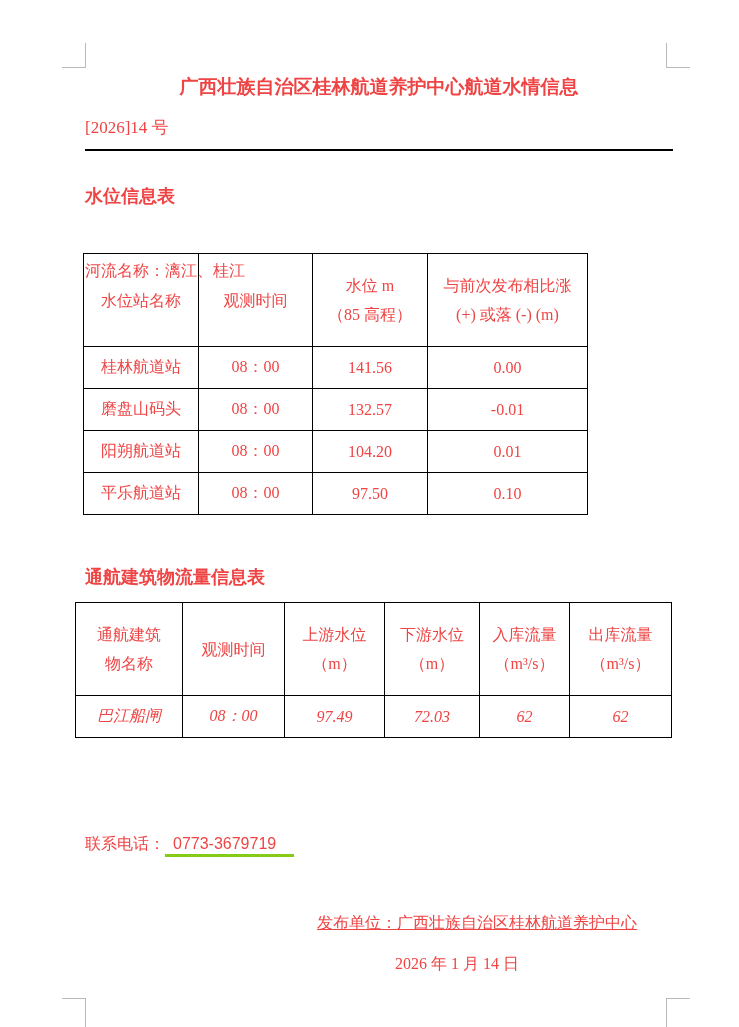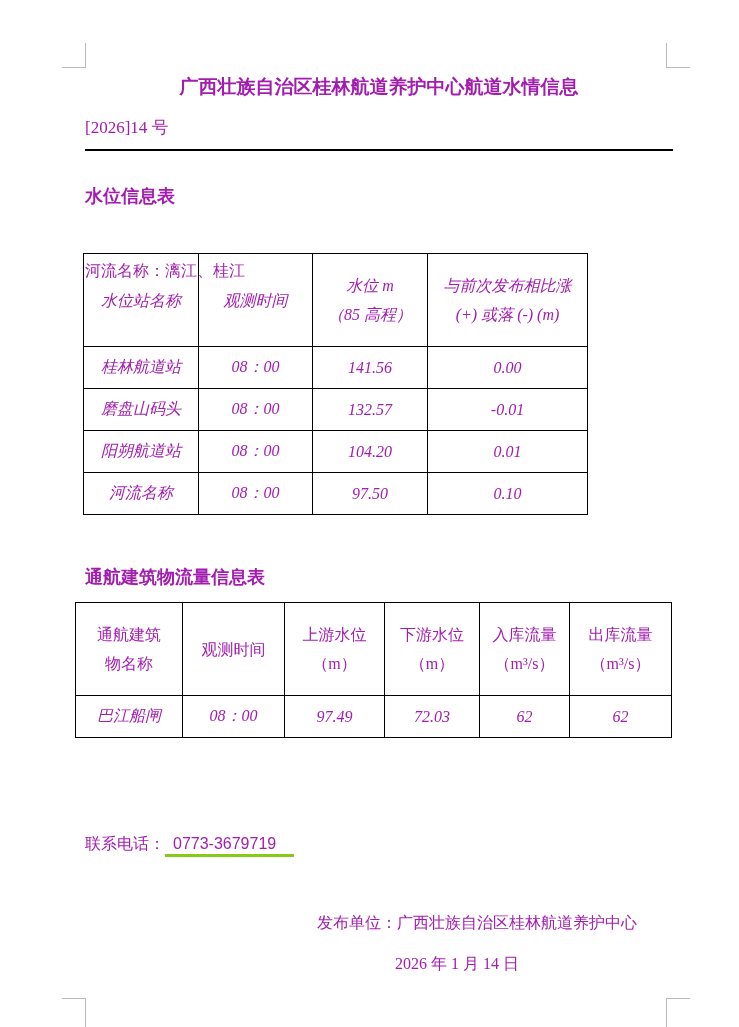--- a/index.html
+++ b/index.html
@@ -6,21 +6,21 @@
     margin: 0;
     padding: 0;
     background: #ffffff;
   }
   .page {
     position: relative;
     width: 699px;
     height: 1027px;
     background: #ffffff;
     overflow: hidden;
-    color: #a21caf;
+    color: #ef4444;
     font-family: "Liberation Serif", "DejaVu Serif", serif;
   }
 
   
   .crop { position: absolute; width: 23px; height: 24px; }
   .crop.tl { left: 62px;  top: 43px;  border-right: 1px solid #b9b9b9; border-bottom: 1px solid #b9b9b9; }
   .crop.tr { left: 666px; top: 43px;  border-left: 1px solid #b9b9b9;  border-bottom: 1px solid #b9b9b9; }
   .crop.bl { left: 62px;  top: 998px; height: 29px; border-right: 1px solid #b9b9b9; border-top: 1px solid #b9b9b9; }
   .crop.br { left: 666px; top: 998px; height: 29px; border-left: 1px solid #b9b9b9;  border-top: 1px solid #b9b9b9; }
 
@@ -66,21 +66,21 @@
     border: 1.5px solid #000000;
     text-align: center;
     vertical-align: middle;
     font-size: 16px;
     font-weight: normal;
     padding: 0 2px;
     overflow: hidden;
   }
   table.tbl th { white-space: pre-line; line-height: 29px; }
 
-  table.water-table { top: 253px; left: 83px; width: 504px; font-style: italic; }
+  table.water-table { top: 253px; left: 83px; width: 504px; }
   table.water-table thead th { height: 92px; }
   table.water-table tbody td { height: 41px; }
 
   table.flow-table { top: 602px; left: 75px; width: 596px; }
   table.flow-table thead th { height: 92px; }
   table.flow-table tbody td { height: 41px; font-style: italic; }
 
   .contact-line {
     position: absolute;
     top: 834px; left: 85px;
@@ -90,20 +90,21 @@
     font-family: "Liberation Sans", "DejaVu Sans", sans-serif;
     font-size: 16px;
     border-bottom: 3px solid #84cc16;
     padding: 0 18px 2px 8px;
   }
   .publisher-line {
     position: absolute;
     top: 913px; right: 62px;
     font-size: 16px;
     text-align: center;
+    text-decoration: underline;
   }
   .date-line {
     position: absolute;
     top: 954px; right: 180px;
     font-size: 16px;
     text-align: center;
   }
 </style>
 </head>
 <body>
@@ -152,21 +153,21 @@
           <td>132.57</td>
           <td>-0.01</td>
         </tr>
         <tr>
           <td>阳朔航道站</td>
           <td>08：00</td>
           <td>104.20</td>
           <td>0.01</td>
         </tr>
         <tr>
-          <td>河流名称</td>
+          <td>平乐航道站</td>
           <td>08：00</td>
           <td>97.50</td>
           <td>0.10</td>
         </tr>
       </tbody>
   </table>
 
   <div class="section-title flow">通航建筑物流量信息表</div>
 
   <table class="tbl flow-table">

